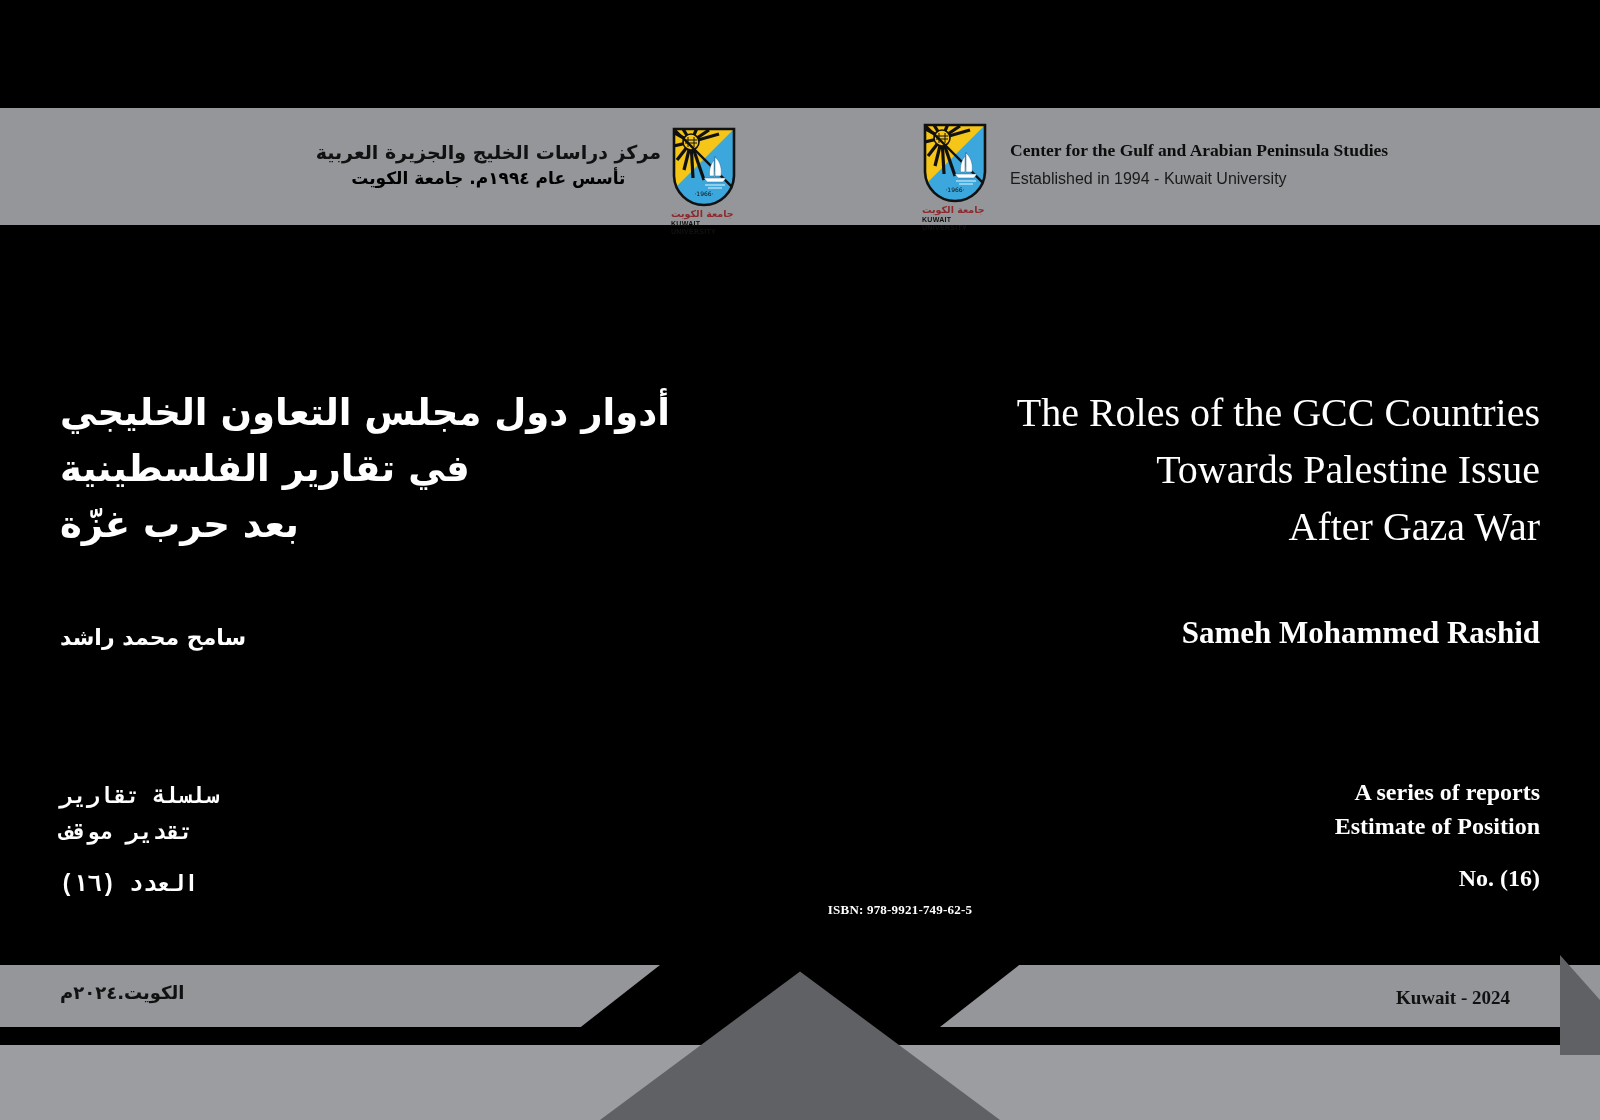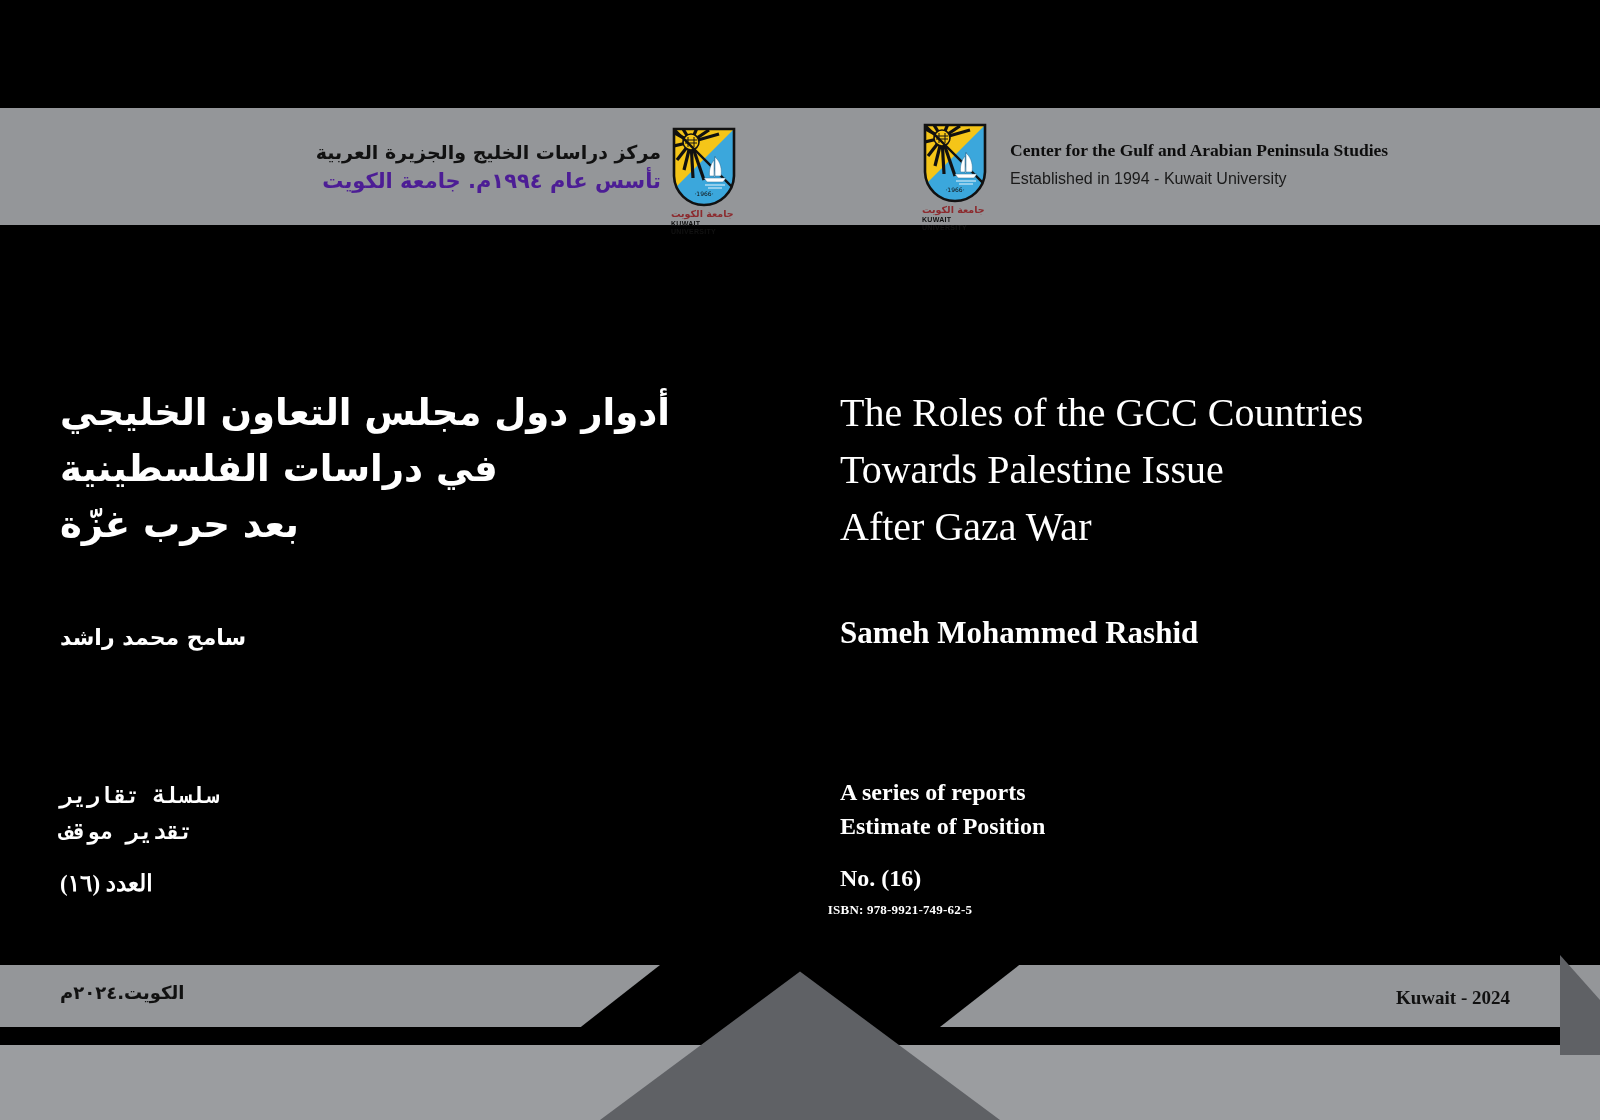--- a/index.html
+++ b/index.html
@@ -59,25 +59,26 @@
   .hdr-ar-line1 {
     font-family: "DejaVu Sans", sans-serif;
     font-size: 19px;
     font-weight: bold;
     color: #111111;
     line-height: 1.35;
     white-space: nowrap;
   }
   .hdr-ar-line2 {
     font-family: "DejaVu Sans", sans-serif;
-    font-size: 21px;
-    font-weight: bold;
-    color: #4c1d95;
+    font-size: 17px;
+    font-weight: bold;
+    color: #000000;
     line-height: 1.5;
     white-space: nowrap;
+    text-align: center;
   }
 
   
   .hdr-en {
     position: absolute;
     left: 885px;
     top: 14px;
     display: flex;
     flex-direction: row;
     align-items: flex-start;
@@ -185,34 +186,34 @@
     font-size: 22px;
     font-weight: bold;
     color: #ffffff;
     line-height: 1.62;
   }
   .issue-ar {
     position: absolute;
     left: 0;
     top: 645px;
     width: 100%;
-    font-family: Liberation Serif, serif;
+    font-family: Liberation Mono, monospace;
     font-size: 23px;
     font-weight: bold;
     color: #ffffff;
   }
 
   
   .col-en {
     position: absolute;
     left: 840px;
     top: 0;
     width: 700px;
     height: 100%;
-    text-align: left;
+    text-align: right;
   }
   .title-en {
     position: absolute;
     left: 0;
     top: 160px;
     width: 100%;
     font-family: "Liberation Serif", serif;
     font-size: 40px;
     font-weight: normal;
     color: #ffffff;
@@ -470,21 +471,21 @@
       </div>
 
     </div>
   </div>
 
   <div class="body-area">
 
     <div class="col-ar">
       <div class="title-ar">
         <div>أدوار دول مجلس التعاون الخليجي</div>
-        <div>في دراسات الفلسطينية</div>
+        <div>في تقارير الفلسطينية</div>
         <div>بعد حرب غزّة</div>
       </div>
       <div class="author-ar">سامح محمد راشد</div>
       <div class="series-ar">
         <div>سلسلة تقارير</div>
         <div>تقدير موقف</div>
       </div>
       <div class="issue-ar">العدد (١٦)</div>
     </div>
 

